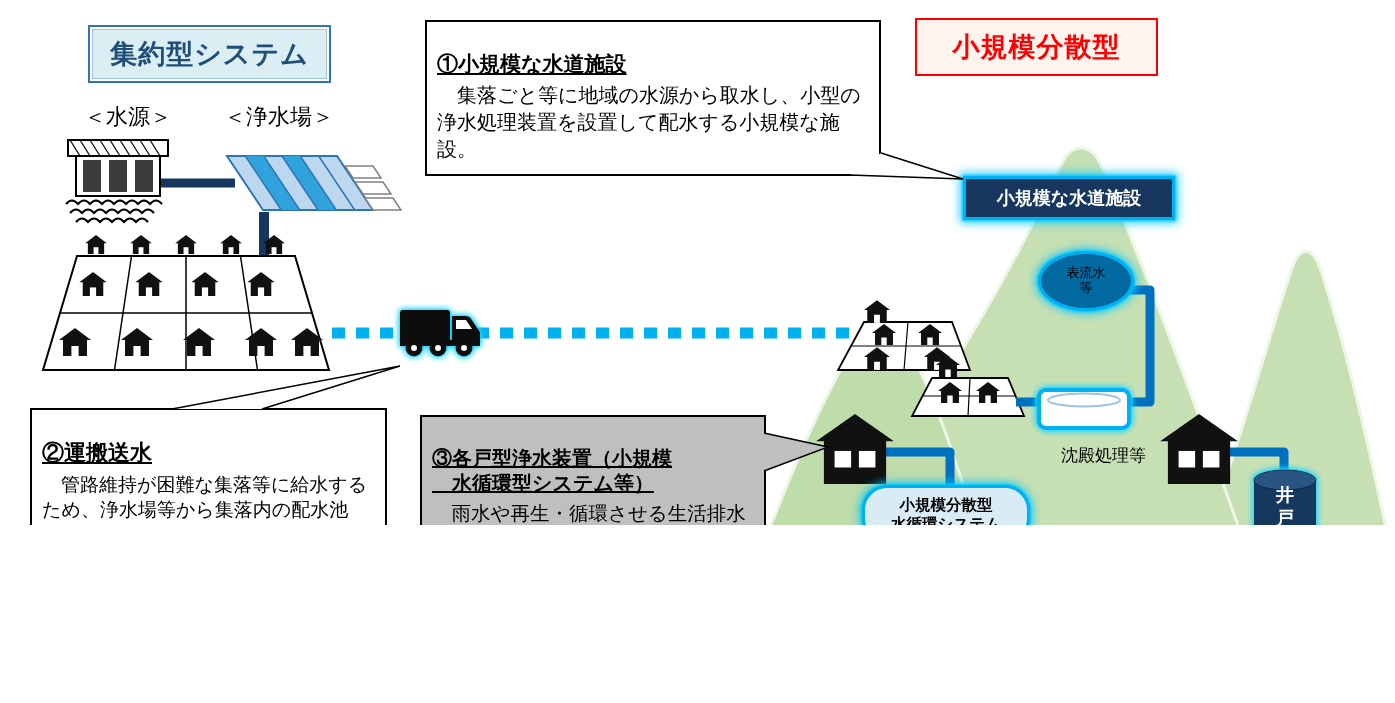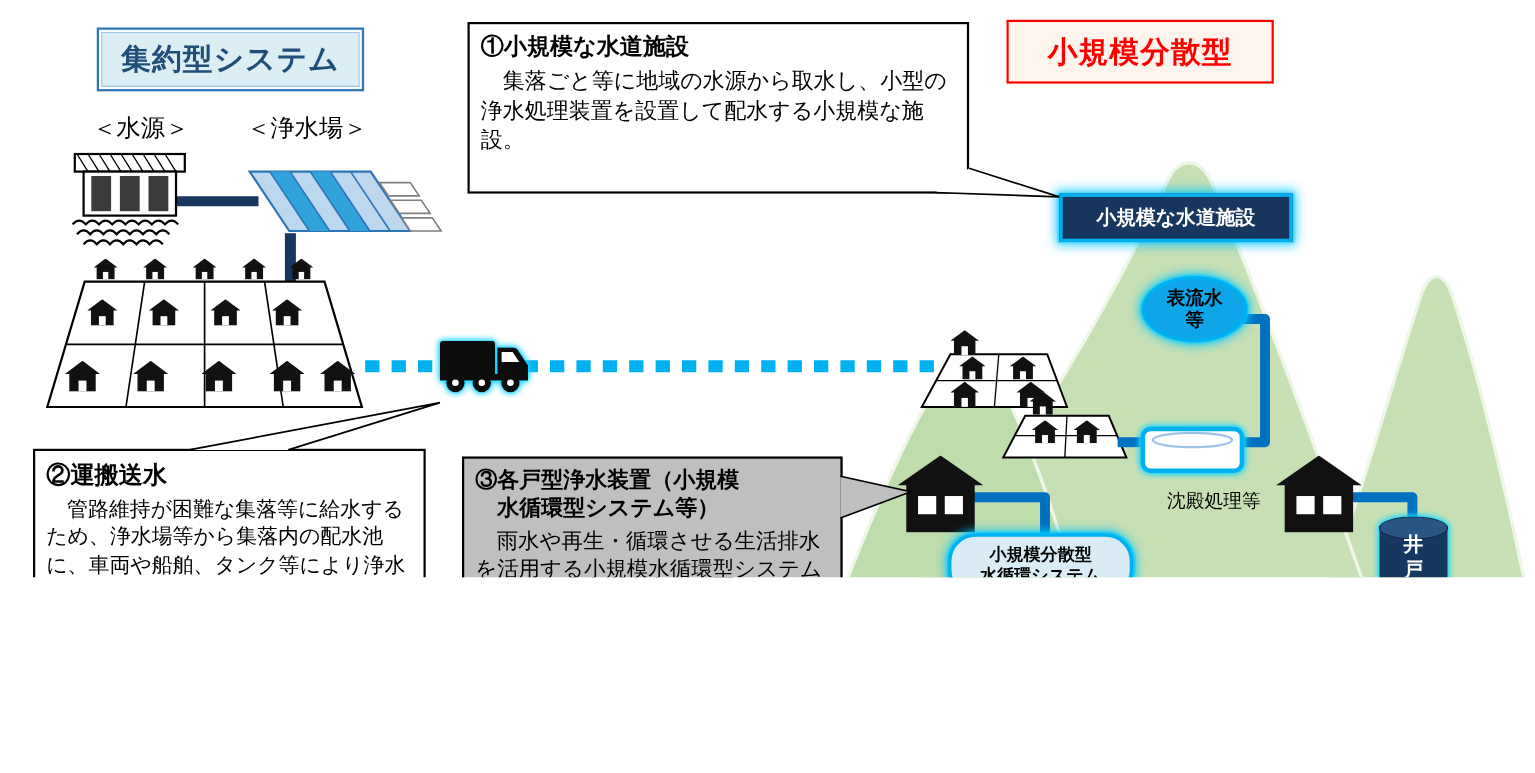--- a/index.html
+++ b/index.html
@@ -16,21 +16,21 @@
   .sys-title{display:flex;align-items:center;justify-content:center;
     font-weight:bold;font-size:27px;letter-spacing:1px;}
   .sys-blue{left:88px;top:25px;width:243px;height:58px;
     background:#daeef3;border:2px solid #2e75b6;color:#1f4e79;
     box-shadow:inset 0 0 0 2px #ffffff, inset 0 0 0 3px #9dc3e6;}
   .sys-red{left:915px;top:18px;width:243px;height:58px;
     background:#fdf4ee;border:2px solid #ff0000;color:#ff0000;}
 
   
   .callout{background:#fff;border:2px solid #000;padding:8px 10px;}
-  .callout .c-title{font-size:21px;font-weight:bold;white-space:pre-line;line-height:1.25;}
+  .callout .c-title{font-size:21px;font-weight:bold;text-decoration:underline;white-space:pre-line;line-height:1.25;margin-top:21px;}
   .callout .c-body{font-size:20px;line-height:1.35;margin-top:5px;}
   .callout1{left:425px;top:20px;width:456px;height:156px;}
   .callout2{left:30px;top:408px;width:357px;height:282px;}
   .callout2 .c-title{font-size:22px;}
   .callout2 .c-body{font-size:19px;}
   .callout2 .c-note{font-size:16.5px;line-height:1.3;margin-top:8px;}
   .callout3{left:420px;top:415px;width:346px;height:246px;background:#bfbfbf;}
   .callout3 .c-title{font-size:20px;}
   .callout3 .c-body{font-size:19.5px;line-height:1.33;}
 
@@ -40,21 +40,21 @@
   .lbl-plant{left:224px;top:102px;}
   .lbl-sedimentation{left:1040px;top:444px;font-size:17px;z-index:4;margin-left:21px;}
 
   
   .glow-node{border:3px solid #00b0f0;
     box-shadow:0 0 9px 3px rgba(0,200,255,0.85), 0 0 2px 1px rgba(0,200,255,0.9);
     display:flex;align-items:center;justify-content:center;text-align:center;}
   .facility-box{left:963px;top:176px;width:212px;height:44px;background:#17375e;
     color:#fff;font-weight:bold;font-size:18px;z-index:4;}
   .surface-ellipse{left:1038px;top:251px;width:96px;height:60px;border-radius:50%;
-    background:#0ea5e9;font-weight:bold;font-size:17px;line-height:1.15;white-space:pre-line;z-index:4;}
+    background:#0369a1;font-weight:normal;font-size:13px;line-height:1.15;white-space:pre-line;z-index:4;}
   .circulation-box{left:862px;top:485px;width:168px;height:58px;background:#d9ecf5;
     font-weight:bold;font-size:15.5px;line-height:1.25;white-space:pre-line;z-index:4;border-radius:25px;}
   .well-label{left:1256px;top:484px;width:58px;color:#fff;font-weight:bold;font-size:18px;
     line-height:1.3;white-space:pre-line;text-align:center;z-index:4;}
 </style>
 </head>
 <body>
 
 <div class="canvas">
 

